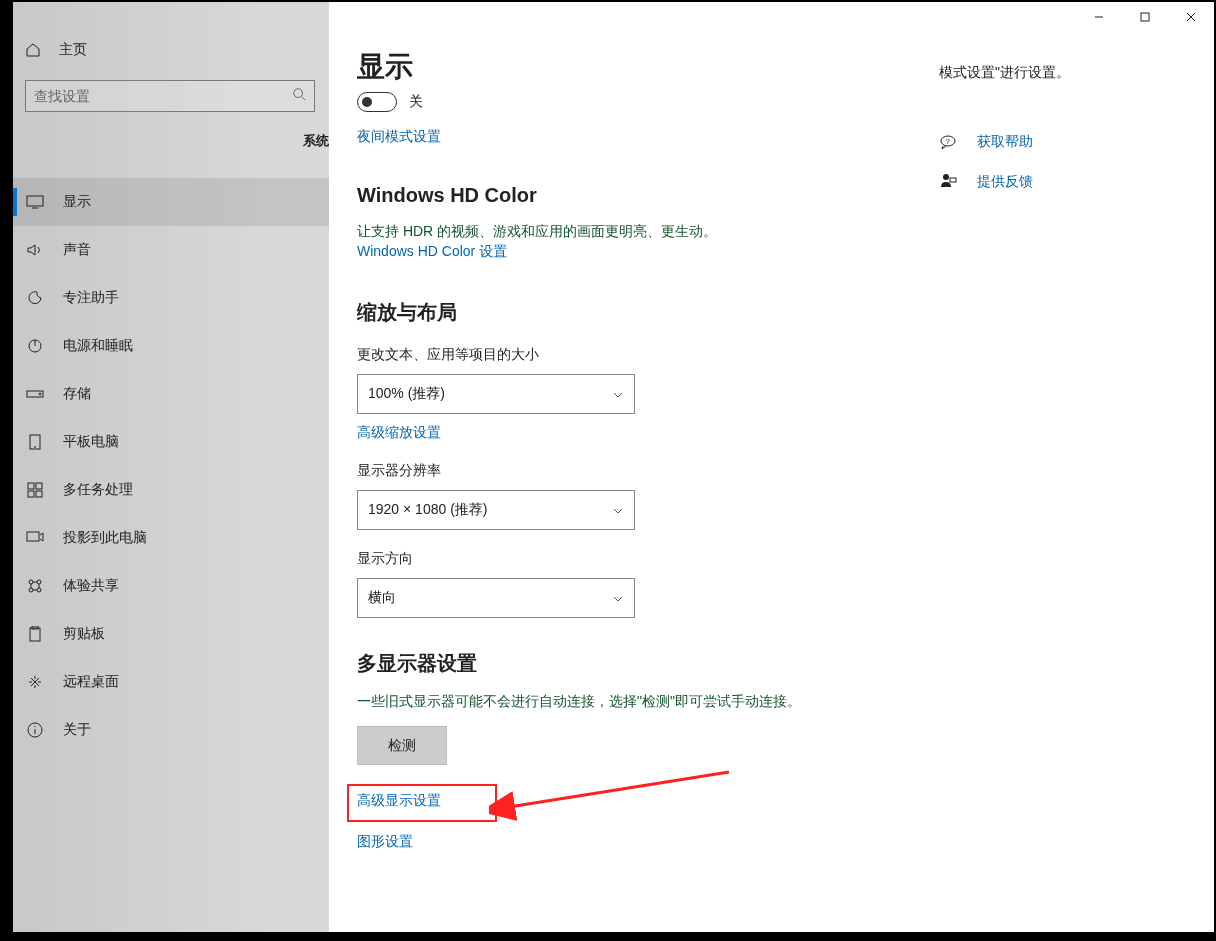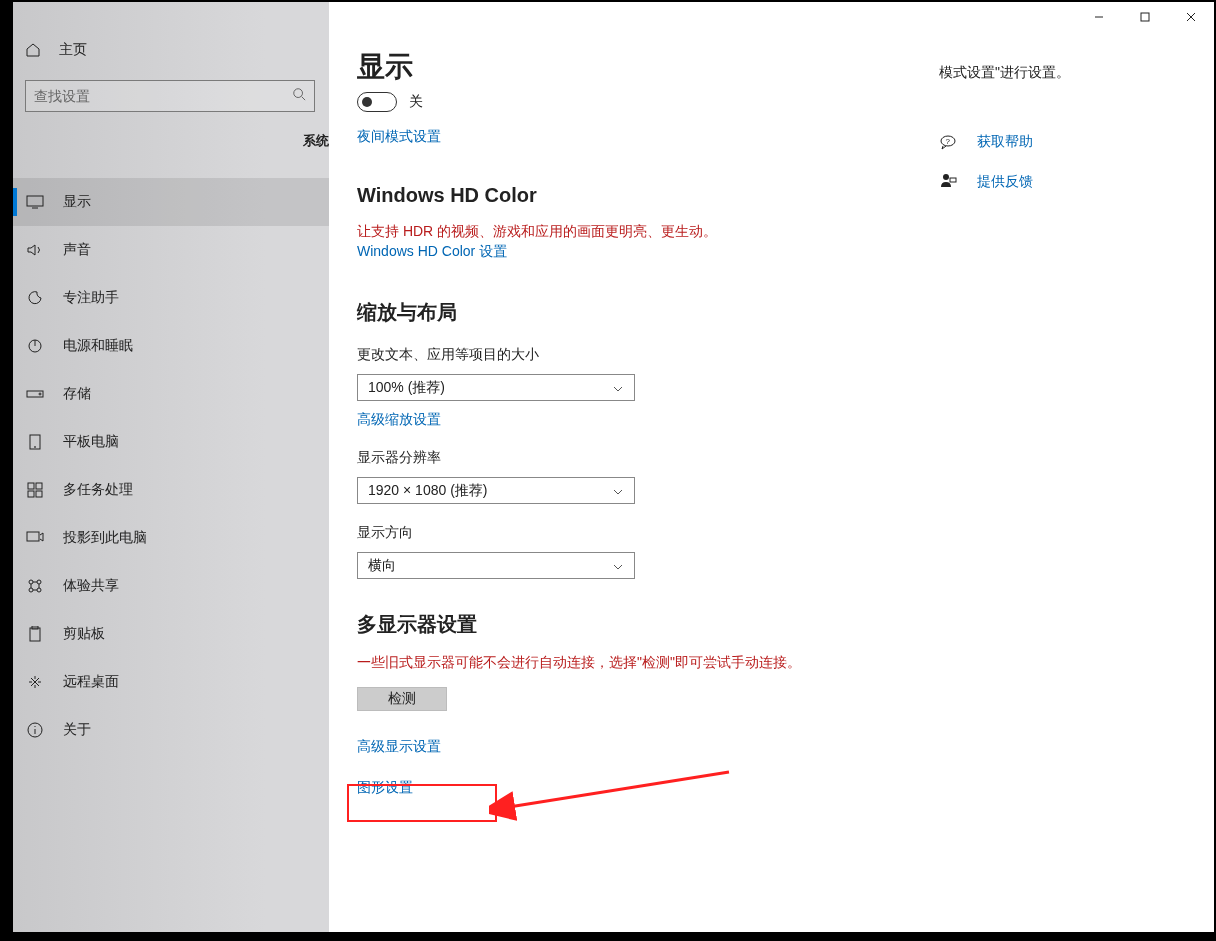--- a/index.html
+++ b/index.html
@@ -26,25 +26,25 @@
   .main { padding: 46px 0 0 28px; width: 585px; }
   .page-title { font-size: 28px; font-weight: 600; color: #222; margin-bottom: 6px; }
   .toggle-row { display: flex; align-items: center; gap: 12px; margin-top: 6px; }
   .toggle { width: 40px; height: 20px; border: 1px solid #333; border-radius: 10px; position: relative; background: #fff; }
   .toggle .knob { position: absolute; width: 10px; height: 10px; background: #333; border-radius: 50%; left: 4px; top: 4px; }
   .toggle-row .state { font-size: 14px; color: #222; }
   .link { color: #0066b4; font-size: 14px; display: inline-block; }
   .link.mt { margin-top: 16px; }
   .section-title { font-size: 20px; font-weight: 600; color: #222; margin-top: 38px; }
   .section-title.tight { margin-top: 32px; }
-  .desc { font-size: 14px; color: #b91c1c; margin-top: 14px; line-height: 1.5; }
+  .desc { font-size: 14px; color: #14532d; margin-top: 14px; line-height: 1.5; }
   .field-label { font-size: 14px; color: #222; margin-top: 20px; }
-  .combo { width: 278px; height: 27px; border: 1px solid #888; margin-top: 10px; display: flex; align-items: center; justify-content: space-between; padding: 0 10px; font-size: 14px; color: #222; background: #fff; }
+  .combo { width: 278px; height: 40px; border: 1px solid #888; margin-top: 10px; display: flex; align-items: center; justify-content: space-between; padding: 0 10px; font-size: 14px; color: #222; background: #fff; }
   .combo .chev { color: #555; }
-  .btn { display: inline-flex; align-items: center; justify-content: center; min-width: 90px; height: 24px; background: #ccc; border: 1px solid #bcbcbc; font-size: 14px; color: #222; margin-top: 14px; padding: 0 12px; }
+  .btn { display: inline-flex; align-items: center; justify-content: center; min-width: 90px; height: 39px; background: #ccc; border: 1px solid #bcbcbc; font-size: 14px; color: #222; margin-top: 14px; padding: 0 12px; }
   .right-col { position: absolute; left: 610px; top: 60px; width: 270px; font-size: 14px; color: #222; }
   .right-col .toptext { line-height: 1.5; margin-bottom: 50px; }
   .right-link { display: flex; align-items: center; gap: 16px; margin-top: 22px; }
   .right-link .rico { width: 22px; color: #222; text-align: center; }
   .right-link a { color: #0066b4; font-size: 14px; text-decoration: none; }
   .highlight-box { position: absolute; border: 2px solid #ff2020; pointer-events: none; }
   svg.arrow { position: absolute; pointer-events: none; }
   .ico svg, .rico svg, .home-row svg, .tb-btn svg { display:block; }
 </style>
 </head>

